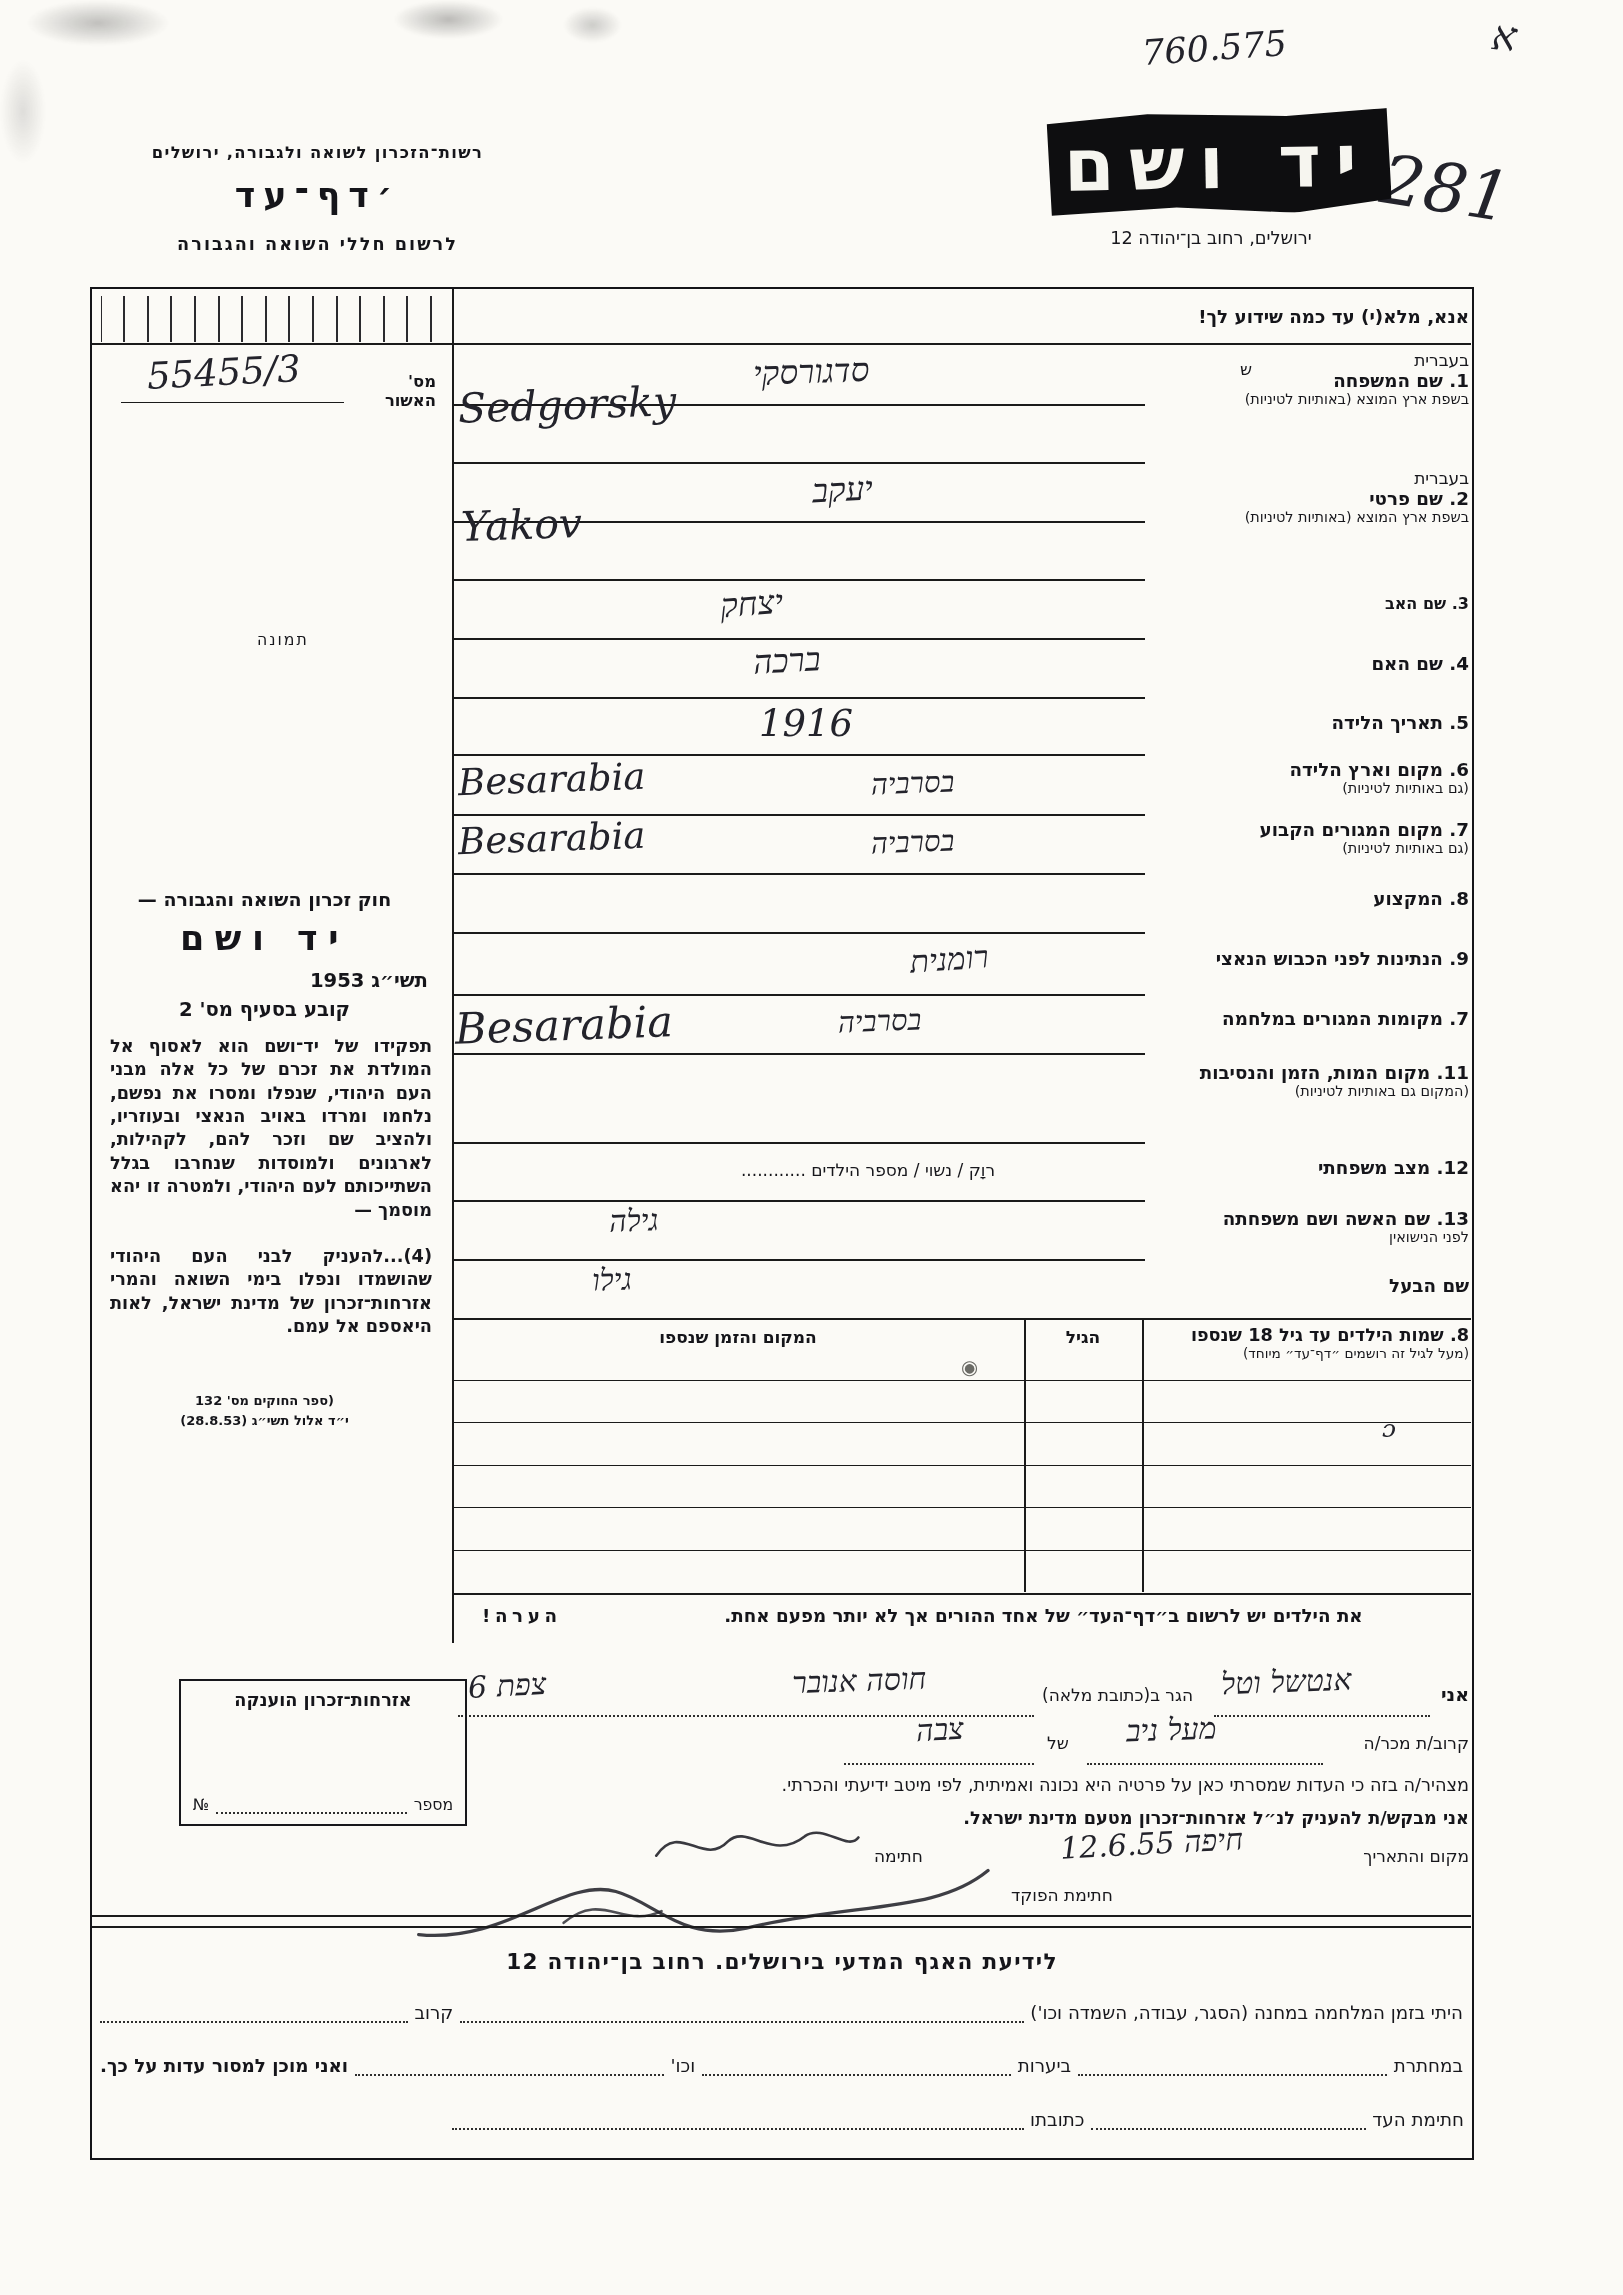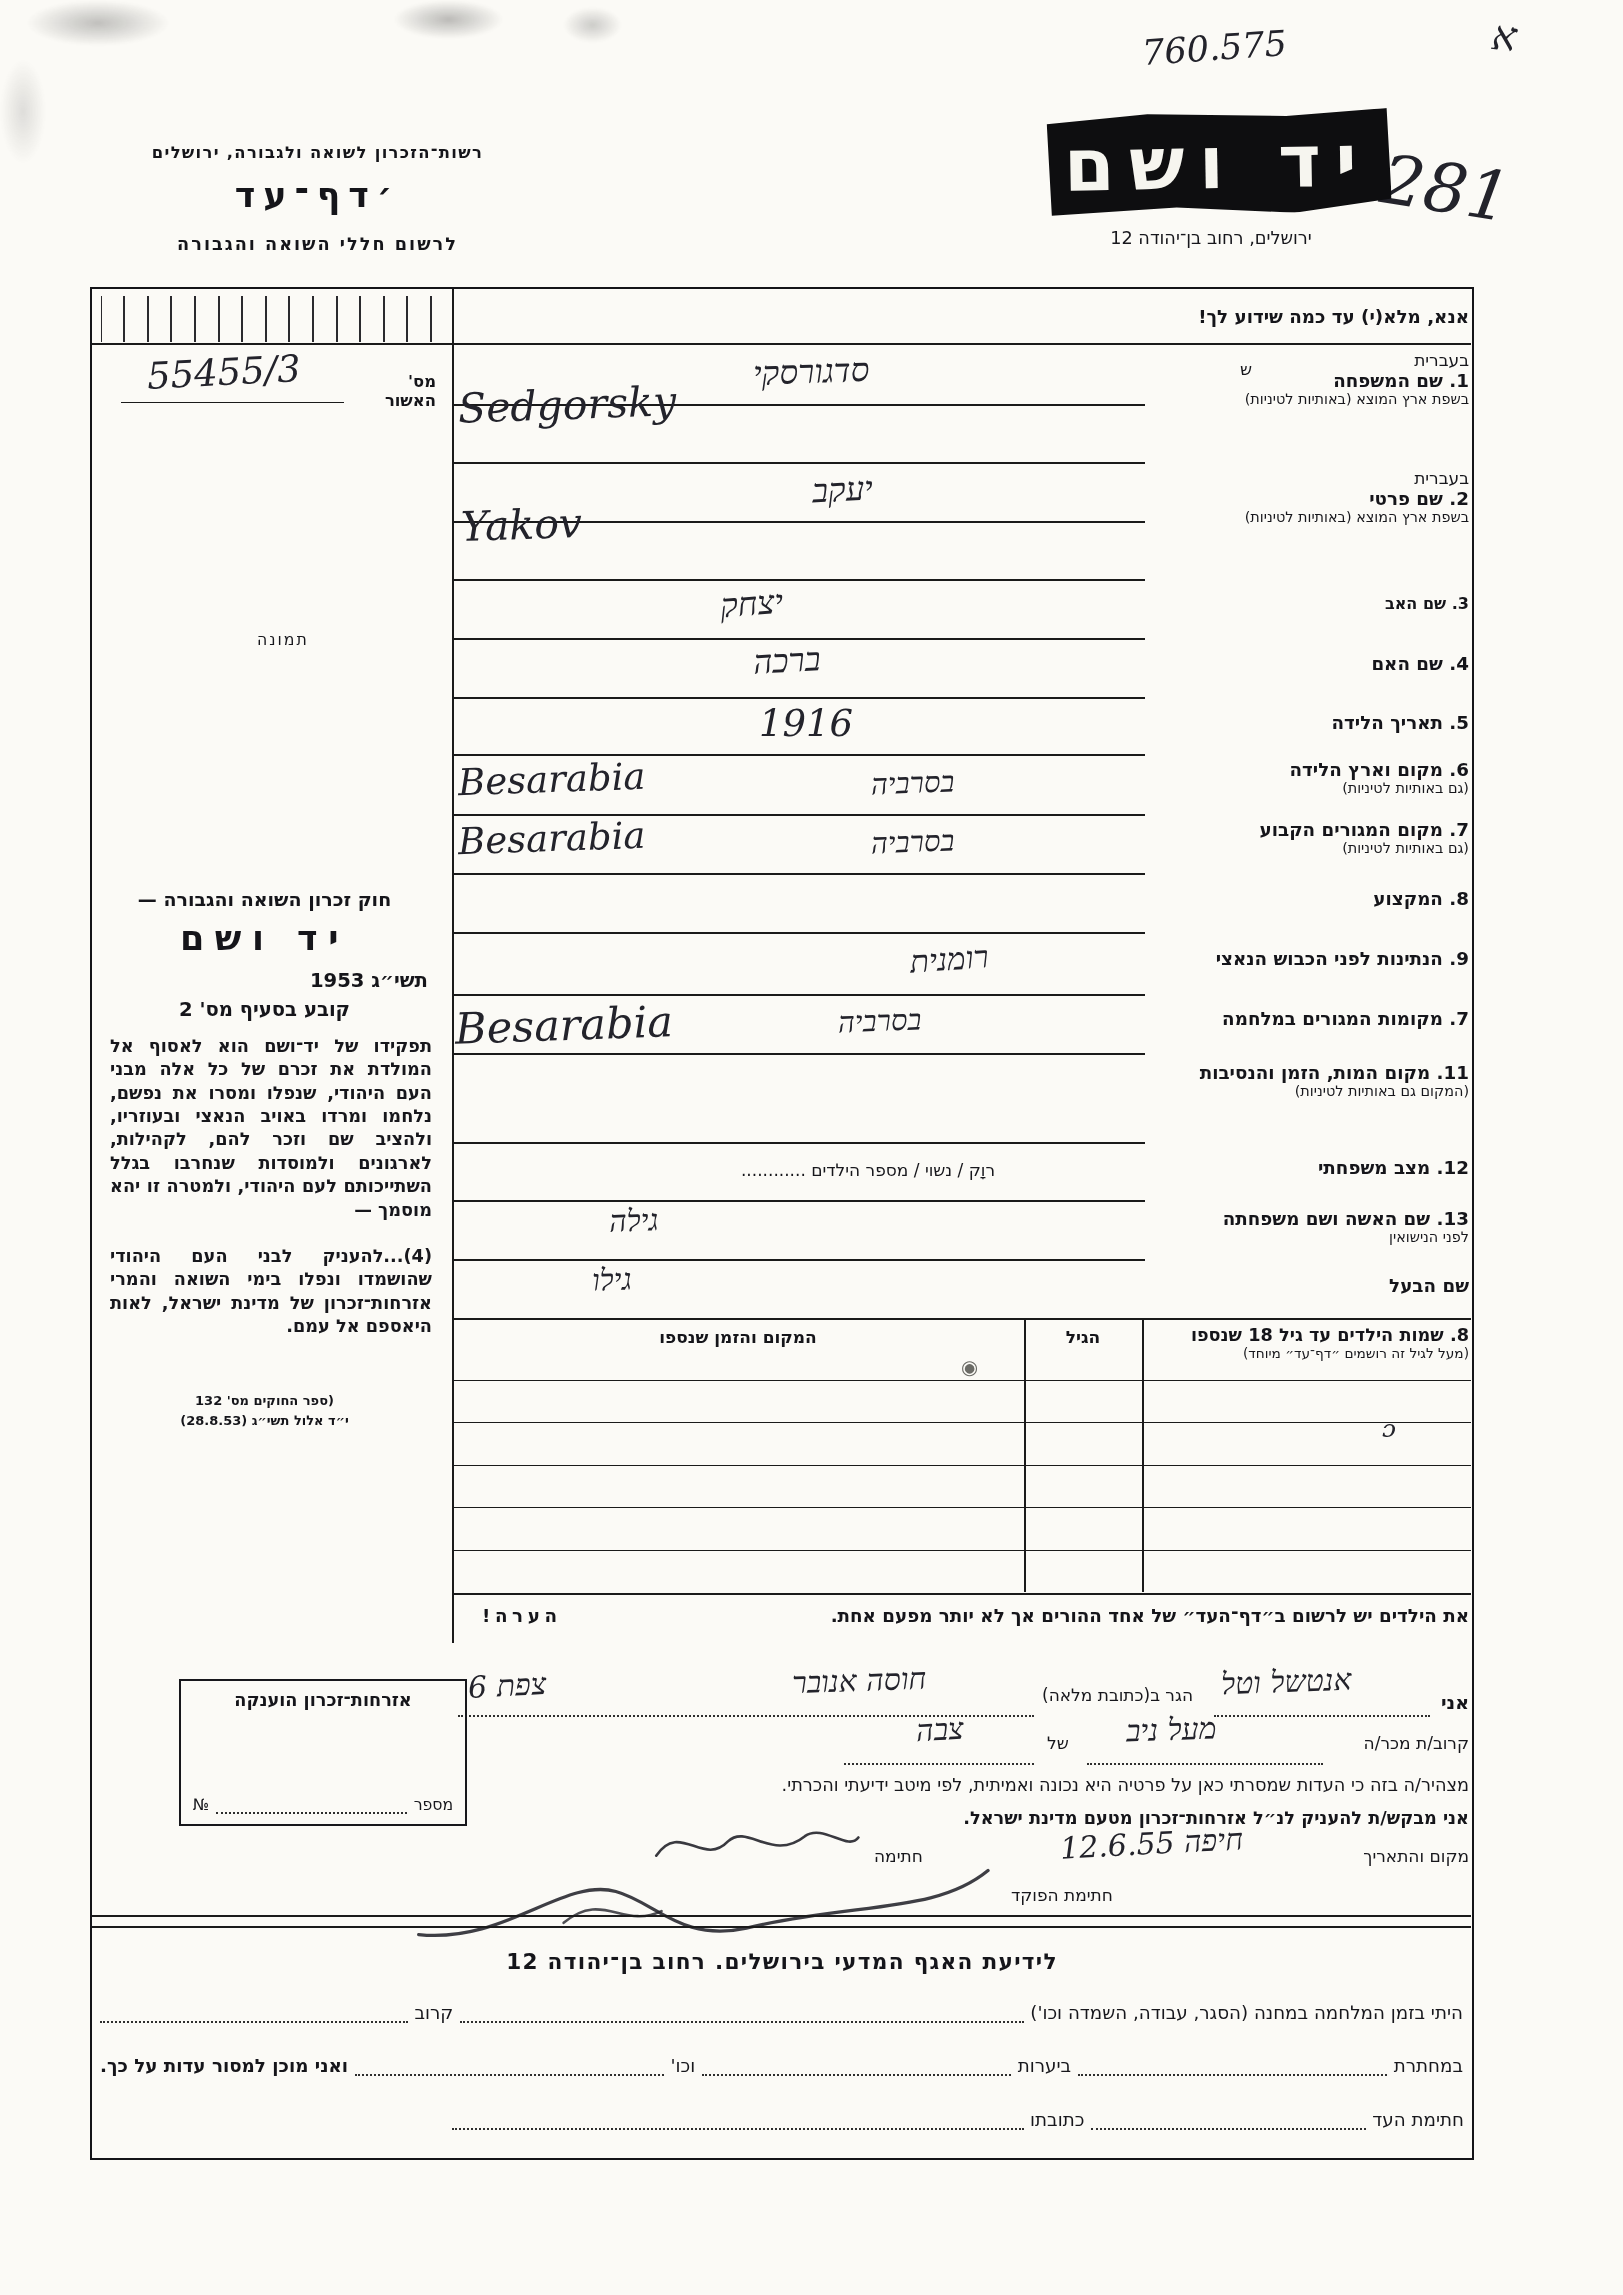--- a/index.html
+++ b/index.html
@@ -230,23 +230,23 @@
   <div class="abs line" style="left:454px;top:1422px;width:1017px;height:1.3px;"></div>
   <div class="abs line" style="left:454px;top:1465px;width:1017px;height:1.3px;"></div>
   <div class="abs line" style="left:454px;top:1507px;width:1017px;height:1.3px;"></div>
   <div class="abs line" style="left:454px;top:1550px;width:1017px;height:1.3px;"></div>
   <div class="abs line" style="left:454px;top:1593px;width:1017px;"></div>
 
   <div class="abs" style="left:961px;top:1356px;font-size:19.6px;color:#6b6b66;">◉</div>
   <div class="abs hw" style="left:1382px;top:1414px;font-size:25px;">ɔ</div>
 
   <div class="abs lbl" style="left:482px;top:1605px;font-size:18.3px;letter-spacing:4.6px;">הערה!</div>
-  <div class="abs rgt lbl" style="right:154px;top:1605px;width:851px;font-size:18.3px;font-weight:600;">את הילדים יש לרשום ב״דף־העד״ של אחד ההורים אך לא יותר מפעם אחת.</div>
-
-  <div class="abs lbl" style="right:154px;top:1683px;font-size:19px;margin-top:8px;">אני</div>
+  <div class="abs rgt lbl" style="right:154px;top:1605px;width:851px;font-size:18.3px;font-weight:600;text-align:center;">את הילדים יש לרשום ב״דף־העד״ של אחד ההורים אך לא יותר מפעם אחת.</div>
+
+  <div class="abs lbl" style="right:154px;top:1683px;font-size:19px;">אני</div>
   <div class="abs hw" style="left:1221px;top:1664px;font-size:30px;transform:rotate(-2deg);">אנטשל וטל</div>
   <div class="abs dotline" style="left:1214px;top:1714px;width:216px;"></div>
   <div class="abs thin" style="left:1042px;top:1685px;font-size:17px;">הגר ב(כתובת מלאה)</div>
   <div class="abs hw" style="left:792px;top:1663px;font-size:30px;transform:rotate(-2deg);">חוסה אנובר</div>
   <div class="abs hw" style="left:468px;top:1668px;font-size:30px;transform:rotate(-3deg);">צפת 6</div>
   <div class="abs dotline" style="left:458px;top:1714px;width:576px;"></div>
 
   <div class="abs thin" style="right:154px;top:1733px;font-size:17px;">קרוב/ת מכר/ה</div>
   <div class="abs hw" style="left:1126px;top:1712px;font-size:30px;transform:rotate(-2deg);">מעל ניב</div>
   <div class="abs dotline" style="left:1087px;top:1762px;width:236px;"></div>

